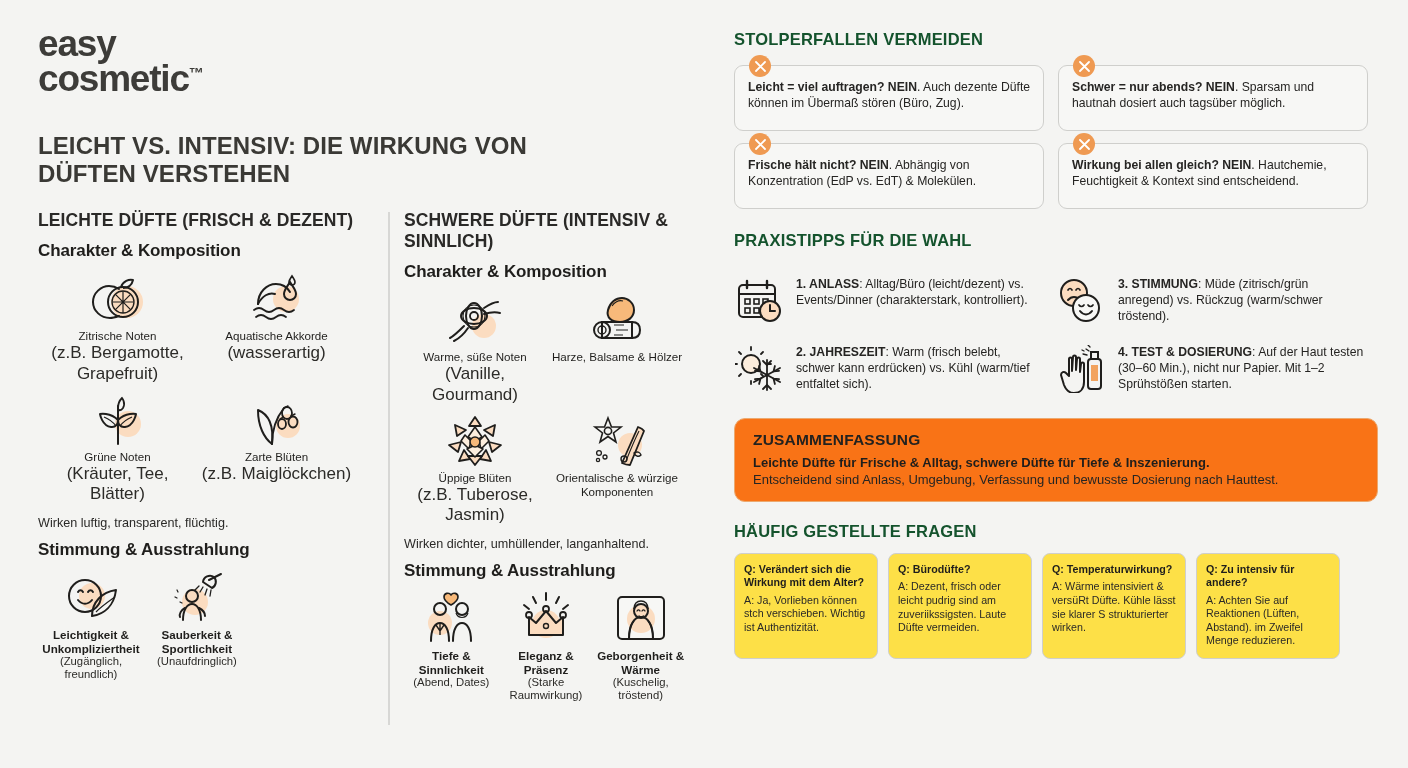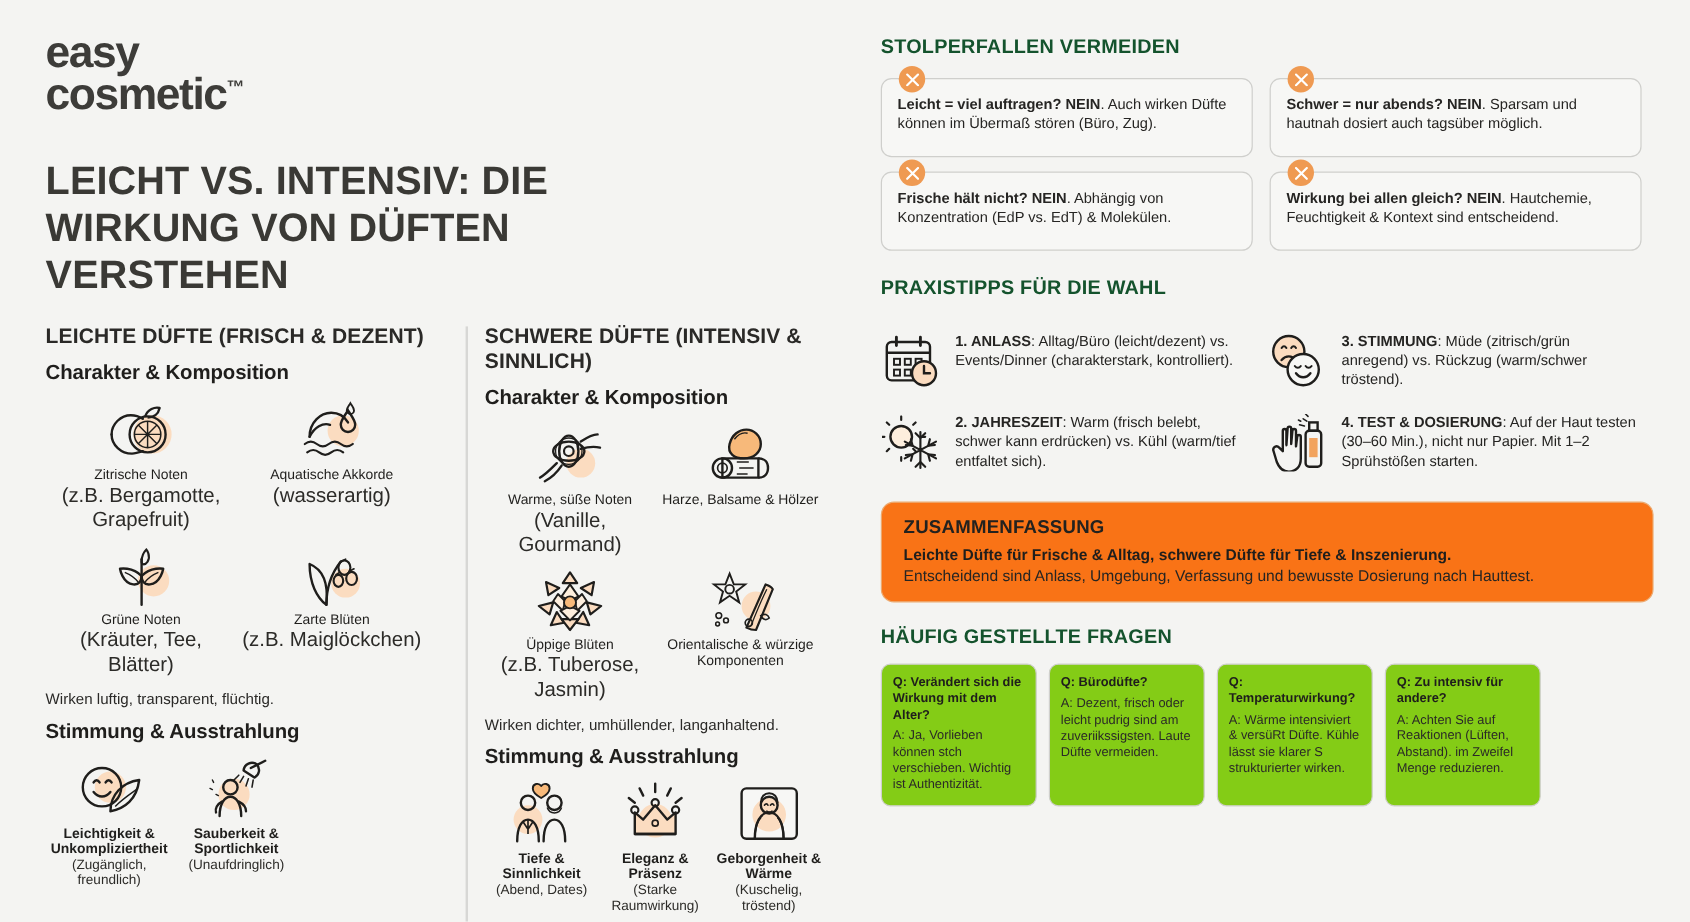--- a/index.html
+++ b/index.html
@@ -13,21 +13,21 @@
   .page { position: relative; width: 1408px; height: 768px; display: flex; }
 
   
   .left { width: 726px; padding: 26px 24px 10px 38px; position: relative; }
   .logo { font-weight: 700; font-size: 37px; line-height: 0.95; letter-spacing: -1.2px; color: #3d3c39; position: relative; }
   .logo .l2 { display: block; }
   .logo .tm { font-size: 15px; vertical-align: super; letter-spacing: 0; font-weight: 700; }
 
   .main-title {
     margin-top: 36px;
-    font-size: 33px;
+    font-size: 24px;
     font-weight: 700;
     letter-spacing: 0.1px;
     line-height: 1.17;
     color: #3a3935;
     max-width: 580px;
   }
 
   .cols { display: flex; margin-top: 22px; position: relative; }
   .col { width: 50%; padding-right: 14px; }
   .col.right-col { padding-left: 34px; }
@@ -82,21 +82,21 @@
     margin-top: 14px; border: 1.4px solid #eca96f; border-radius: 11px;
     background: #f97316; padding: 12px 18px 14px;
   }
   .summary .h { font-size: 15.5px; font-weight: 700; letter-spacing: 0.2px; color: #23221f; }
   .summary .b { font-size: 13px; font-weight: 700; margin-top: 6px; color: #1f1e1c; }
   .summary .p { font-size: 13px; margin-top: 2px; color: #262523; }
 
   .faq-head { margin-top: 20px; }
   .faqs { display: flex; gap: 10px; margin-top: 12px; }
   .faq {
-    width: 130px; border: 1px solid #cfcfcc; border-radius: 8px; background: #84cc16;
+    width: 144px; border: 1px solid #cfcfcc; border-radius: 8px; background: #fde047;
     padding: 9px 9px 10px;
   }
   .faq .q { font-size: 10.7px; font-weight: 700; line-height: 1.25; color: #1f1e1c; }
   .faq .a { font-size: 10.7px; line-height: 1.27; margin-top: 4px; color: #2a2927; }
 </style>
 </head>
 <body>
 
 <div class="page">
 
@@ -389,21 +389,21 @@
 
     <div class="sec-head">STOLPERFALLEN VERMEIDEN</div>
 
     <div class="pitfalls">
       <div class="pitfall">
         <span class="badge">
           <svg width="11" height="11" viewBox="0 0 11 11">
               <path d="M1 1l9 9M10 1l-9 9" stroke="#ffffff" stroke-width="1.8" stroke-linecap="round"></path>
             </svg>
         </span>
-        <div class="txt"><b>Leicht = viel auftragen? NEIN</b><span>. Auch wirken Düfte können im Übermaß stören (Büro, Zug).</span></div>
+        <div class="txt"><b>Leicht = viel auftragen? NEIN</b><span>. Auch dezente Düfte können im Übermaß stören (Büro, Zug).</span></div>
       </div>
       <div class="pitfall">
         <span class="badge">
           <svg width="11" height="11" viewBox="0 0 11 11">
               <path d="M1 1l9 9M10 1l-9 9" stroke="#ffffff" stroke-width="1.8" stroke-linecap="round"></path>
             </svg>
         </span>
         <div class="txt"><b>Schwer = nur abends? NEIN</b><span>. Sparsam und hautnah dosiert auch tagsüber möglich.</span></div>
       </div>
       <div class="pitfall">

